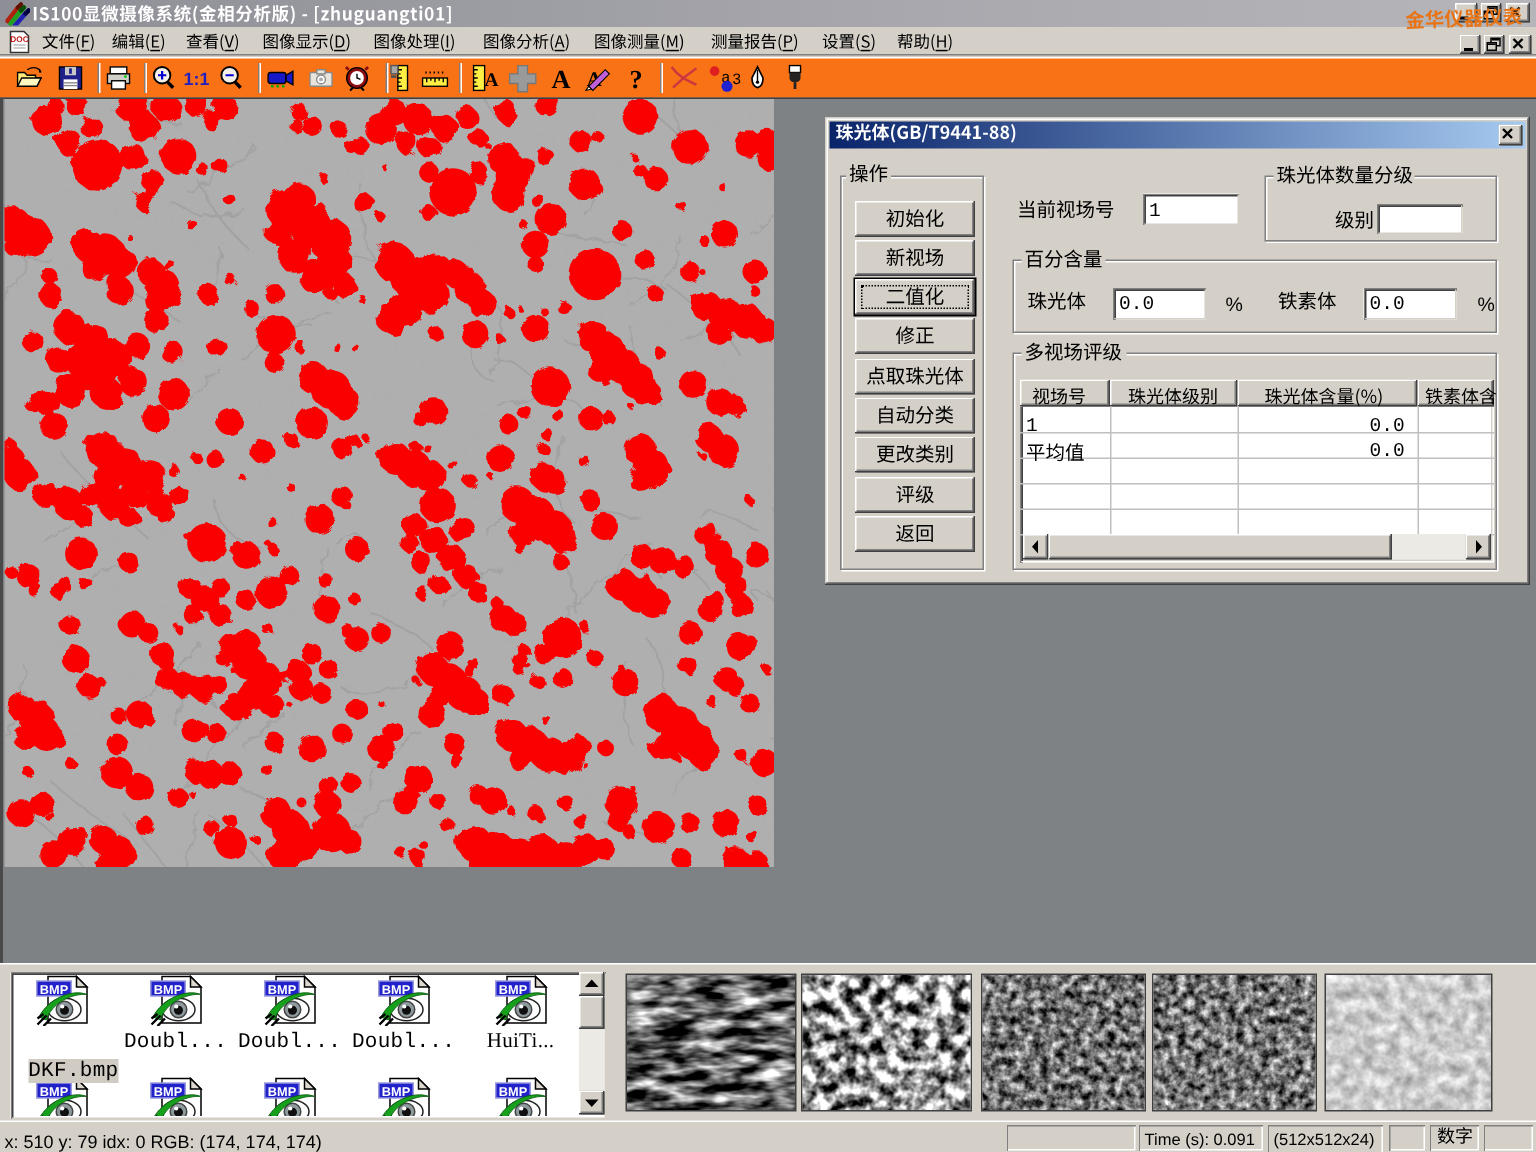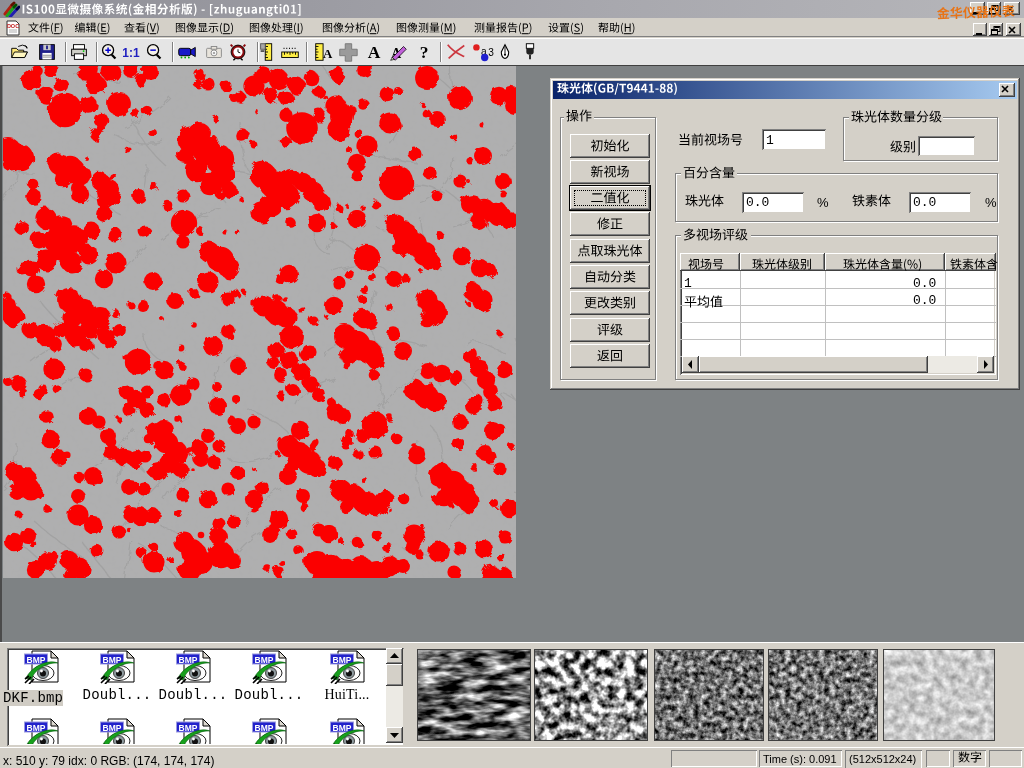--- a/index.html
+++ b/index.html
@@ -49,21 +49,21 @@
       <g fill="none" stroke="#000">
         <rect x="5" y="2.5" width="6" height="5"></rect>
         <rect x="2.5" y="5.5" width="6" height="5" fill="#d4d0c8"></rect>
         <path d="M5.5 3.5 h5"></path>
         <path d="M3 6.5 h5"></path>
       </g>
     </svg></div>
 <div style="position:absolute;left:1006px;top:23px;width:15px;height:13px;background:#d4d0c8;box-shadow:inset -1px -1px 0 #404040,inset 1px 1px 0 #fff,inset -2px -2px 0 #808080;"><svg width="100%" height="100%">
       <path d="M3 3 L9 9 M9 3 L3 9" stroke="#000" stroke-width="1.6"></path>
     </svg></div>
-<div style="position:absolute;left:0;top:38px;width:1024px;height:36px;background:#e5e5e5;border-top:1px solid #fff">
+<div style="position:absolute;left:0;top:38px;width:1024px;height:36px;background:#f97316;border-top:1px solid #fff">
     <svg style="position:absolute;left:0;top:0" width="1024" height="27">
 <rect x="65" y="3" width="1" height="20" fill="#808080"></rect>
       <rect x="66" y="3" width="1" height="20" fill="#fff"></rect>
 <rect x="96" y="3" width="1" height="20" fill="#808080"></rect>
       <rect x="97" y="3" width="1" height="20" fill="#fff"></rect>
 <rect x="172" y="3" width="1" height="20" fill="#808080"></rect>
       <rect x="173" y="3" width="1" height="20" fill="#fff"></rect>
 <rect x="257" y="3" width="1" height="20" fill="#808080"></rect>
       <rect x="258" y="3" width="1" height="20" fill="#fff"></rect>
 <rect x="306" y="3" width="1" height="20" fill="#808080"></rect>
@@ -800,21 +800,21 @@
     <path d="M27 1 L27 8 L34 8 Z" fill="#dcd8d0" stroke="#000"></path>
     <rect x="0.5" y="4" width="23" height="10" fill="#2222cb" stroke="#9a9ae0"></rect>
     <text x="12" y="12.5" font-family="Liberation Sans" font-size="8.5" font-weight="bold" fill="#fff" text-anchor="middle">BMP</text>
     <ellipse cx="19" cy="23" rx="11" ry="7.5" fill="#fdfdfd" stroke="#222"></ellipse>
     <circle cx="19" cy="23" r="5.5" fill="#8e9a9e" stroke="#444"></circle>
     <circle cx="19" cy="23.5" r="3" fill="#101010"></circle>
     <circle cx="17.5" cy="21" r="1.4" fill="#fff"></circle>
     <path d="M2 28 C8 16 24 9 34 13 C24 12 10 19 7 30 Z" fill="#17a01c" stroke="#0a5a10" stroke-width="0.6"></path>
     <path d="M7 27 L1 33 M10 29 L5 34 M5 26 L1 29" stroke="#000" stroke-width="1.6"></path>
   </svg>
-<div style="position:absolute;left:3px;top:688px;width:76px;text-align:left;z-index:5"><span style="background:#d0ccc4;font-family:'Liberation Mono',monospace;font-size:14px;letter-spacing:0.2px">DKF.bmp</span></div>
+<div style="position:absolute;left:3px;top:704px;width:76px;text-align:right;z-index:5"><span style="background:#d0ccc4;font-family:'Liberation Mono',monospace;font-size:14px;letter-spacing:0.2px">DKF.bmp</span></div>
 <svg style="position:absolute;left:24px;top:718px" width="36" height="26" viewBox="0 0 36 26">
     <path d="M8 1 H27 L34 8 V32 H8 Z" fill="#fff" stroke="#000"></path>
     <path d="M27 1 L27 8 L34 8 Z" fill="#dcd8d0" stroke="#000"></path>
     <rect x="0.5" y="4" width="23" height="10" fill="#2222cb" stroke="#9a9ae0"></rect>
     <text x="12" y="12.5" font-family="Liberation Sans" font-size="8.5" font-weight="bold" fill="#fff" text-anchor="middle">BMP</text>
     <ellipse cx="19" cy="23" rx="11" ry="7.5" fill="#fdfdfd" stroke="#222"></ellipse>
     <circle cx="19" cy="23" r="5.5" fill="#8e9a9e" stroke="#444"></circle>
     <circle cx="19" cy="23.5" r="3" fill="#101010"></circle>
     <circle cx="17.5" cy="21" r="1.4" fill="#fff"></circle>
     <path d="M2 28 C8 16 24 9 34 13 C24 12 10 19 7 30 Z" fill="#17a01c" stroke="#0a5a10" stroke-width="0.6"></path>

